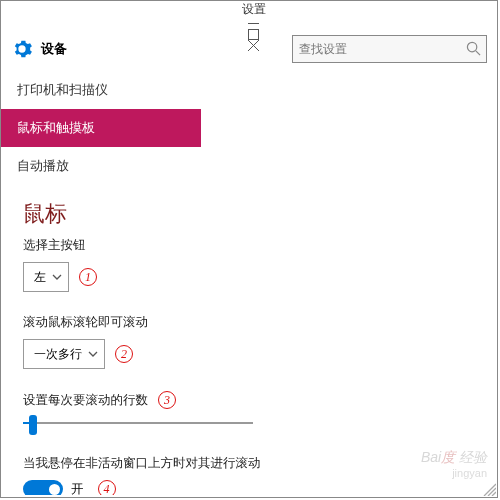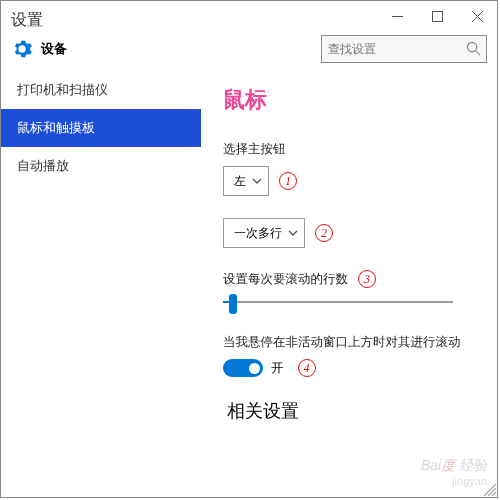--- a/index.html
+++ b/index.html
@@ -1,38 +1,38 @@
 <!DOCTYPE html>
 <html><head>
 <meta charset="utf-8">
 <style>
   * { margin: 0; padding: 0; box-sizing: border-box; font-family: "Microsoft YaHei", "Segoe UI", sans-serif; }
   body { background: #fff; width: 500px; height: 500px; overflow: hidden; }
   .window { width: 498px; height: 498px; border: 1px solid #888; position: relative; }
 
-  .titlebar { height: 30px; display: flex; align-items: flex-end; padding: 0 0 0 8px; font-size: 16px; color: #333; }
+  .titlebar { height: 30px; display: flex; align-items: center; padding: 0 0 0 8px; font-size: 12px; color: #333; flex-direction: column; }
   .tb-title { flex: 0 0 auto; margin-left: 2px; }
   .tb-spacer { flex: 1; }
   .tb-btn { width: 40px; height: 30px; display: flex; align-items: center; justify-content: center; color: #555; }
   .tb-btn svg { width: 11px; height: 11px; }
 
   .header { display: flex; align-items: center; padding: 4px 10px 8px 10px; }
   .gear { width: 22px; height: 22px; margin-right: 8px; color: #0078d7; }
   .dev-title { font-size: 13px; font-weight: 600; color: #000; }
   .search-wrap { margin-left: auto; position: relative; }
-  .search { width: 166px; height: 28px; border: 1px solid #888; background: #f7f7f7; padding: 0 28px 0 6px; font-size: 12px; }
+  .search { width: 195px; height: 28px; border: 1px solid #888; background: #f7f7f7; padding: 0 28px 0 6px; font-size: 12px; }
   .search-icon { position: absolute; right: 6px; top: 6px; width: 15px; height: 15px; color: #888; }
 
-  .content { display: flex; height: calc(100% - 72px); }
+  .content { display: flex; height: calc(100% - 72px); flex-direction: column; }
   .sidebar { width: 200px; background: #fff; }
   .side-item { height: 38px; display: flex; align-items: center; padding: 0 16px; font-size: 13px; color: #333; }
-  .side-item.sel { background: #1d4ed8; color: #fff; }
+  .side-item.sel { background: #be185d; color: #fff; }
 
   .main { flex: 1; padding: 14px 18px 0 22px; overflow: hidden; position: relative; }
-  h1 { font-size: 22px; font-weight: 700; margin-bottom: 26px; color: #ec4899; }
+  h1 { font-size: 22px; font-weight: 400; margin-bottom: 8px; color: #7f1d1d; }
   .label { font-size: 12.5px; color: #222; margin-bottom: 8px; }
   .row { display: flex; align-items: center; margin-bottom: 22px; }
   .dropdown { height: 30px; border: 1px solid #999; background: #fff; display: inline-flex; align-items: center; padding: 0 6px 0 10px; font-size: 12px; gap: 6px; }
   .chev { width: 10px; height: 10px; }
   
   .slider { position: relative; width: 230px; height: 20px; }
   .track { position: absolute; top: 9px; left: 0; right: 0; height: 2px; background: #999; }
   .track-fill { position: absolute; top: 9px; left: 0; width: 10px; height: 2px; background: #0078d7; }
   .thumb { position: absolute; top: 2px; left: 6px; width: 8px; height: 20px; background: #0078d7; border-radius: 3px; }
 
@@ -40,21 +40,21 @@
   .toggle-dot { width: 11px; height: 11px; border-radius: 50%; background: #fff; position: absolute; right: 3px; top: 3.5px; }
   .toggle-label { font-size: 12.5px; margin-left: 8px; }
 
   h2 { font-size: 18px; font-weight: 400; margin: 10px 4px 12px; color: #000; }
   .link { font-size: 12.5px; color: #0066cc; }
 
   .badge { width: 18px; height: 18px; border: 1.7px solid #d11; border-radius: 50%; display: inline-flex; align-items: center; justify-content: center; font-size: 12px; color: #d11; font-style: italic; font-family: Georgia, serif; }
 
   .corner { position: absolute; right: 1px; bottom: 1px; width: 14px; height: 14px; }
 
-  .watermark { position: absolute; right: 10px; bottom: 8px; font-size: 14px; color: #d8d8d8; font-style: italic; pointer-events: none; }
+  .watermark { position: absolute; right: 10px; bottom: 16px; font-size: 14px; color: #d8d8d8; font-style: italic; pointer-events: none; }
   .watermark .sub { font-size: 11px; display: block; text-align: right; color: #dcdcdc; font-style: normal; }
 </style>
 </head>
 <body>
 
 <div class="window">
 
   <div class="titlebar">
     <span class="tb-title">设置</span>
     <div class="tb-spacer"></div>
@@ -110,20 +110,21 @@
         <div class="dropdown">
           <span>左</span>
           <svg class="chev" viewBox="0 0 10 10">
               <path d="M1 3 L5 7 L9 3" fill="none" stroke="#555" stroke-width="1.3"></path>
             </svg>
         </div>
         <span style="width:10px"></span>
         <span class="badge">1</span>
       </div>
 
+      <div class="label">滚动鼠标滚轮即可滚动</div>
       <div class="row">
         <div class="dropdown">
           <span>一次多行</span>
           <svg class="chev" viewBox="0 0 10 10">
               <path d="M1 3 L5 7 L9 3" fill="none" stroke="#555" stroke-width="1.3"></path>
             </svg>
         </div>
         <span style="width:10px"></span>
         <span class="badge">2</span>
       </div>

